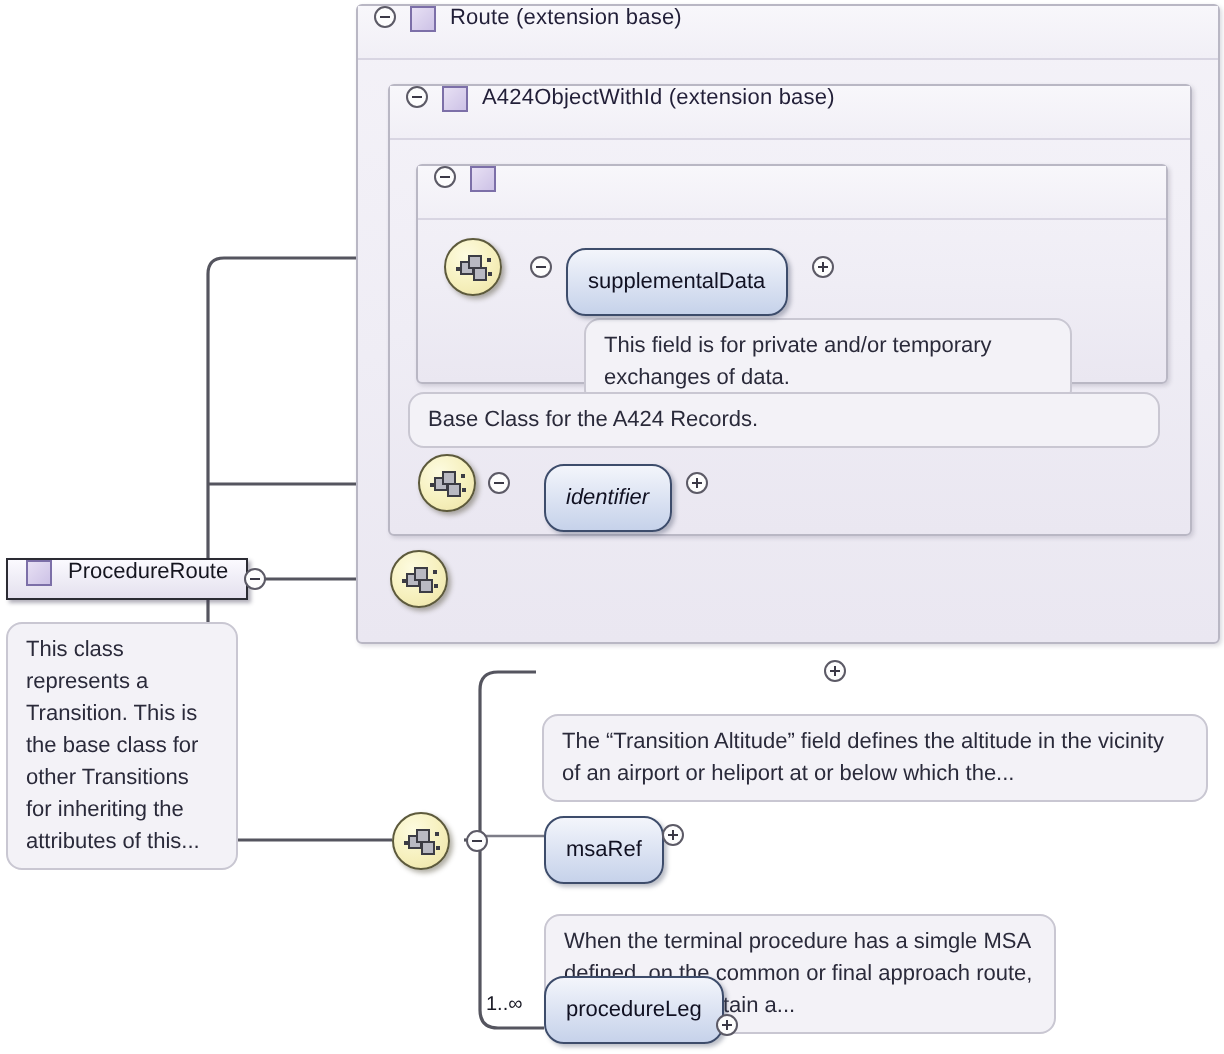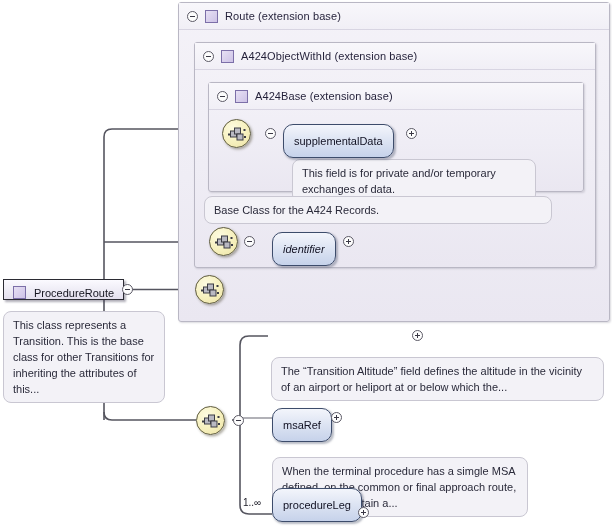--- a/index.html
+++ b/index.html
@@ -42,21 +42,21 @@
     background: linear-gradient(180deg, #f4f2f8 0%, #efedf5 55%, #eae7f1 100%);
     box-shadow: 1px 1px 2px rgba(90,85,110,0.22);
     z-index: 2;
   }
   .panel-head {
     position: absolute;
     left: 0; top: 0;
     height: 27px;
     width: 100%;
     display: flex;
-    align-items: center;
+    align-items: flex-start;
     gap: 7px;
     padding-left: 8px;
     box-sizing: border-box;
     border-bottom: 1px solid #d8d5e2;
     background: linear-gradient(180deg, #f8f7fb 0%, #f1eff6 100%);
   }
   .panel-title {
     font-size: 11px;
     color: #221f38;
     letter-spacing: 0.1px;
@@ -162,21 +162,21 @@
     left: 1px; top: 8px;
     width: 11px; height: 11px;
     background: #f3f2f7;
     clip-path: polygon(50% 0, 100% 60%, 0 60%);
   }
 
   
   .rootbox {
     position: absolute;
     display: flex;
-    align-items: flex-end;
+    align-items: flex-start;
     gap: 8px;
     padding: 0 9px;
     height: 21px;
     border: 1px solid #2b2b33;
     background: linear-gradient(180deg, #fbfaff 0%, #efedf6 50%, #e4e0ee 100%);
     box-shadow: 1.5px 1.5px 2px rgba(60,55,80,0.4);
     box-sizing: border-box;
     z-index: 6;
     font-size: 11px;
     color: #15151f;
@@ -247,21 +247,20 @@
       <span class="toggle"></span>
       <span class="cls-sq"></span>
       <span class="panel-title">A424ObjectWithId (extension base)</span>
     </div>
   </div>
 
   <div class="panel" style="left:208px; top:82px; width:374px; height:108px;">
     <div class="panel-head">
       <span class="toggle"></span>
       <span class="cls-sq"></span>
-      <span class="panel-title">A424Base (extension base)</span>
     </div>
   </div>
 
   <div class="seq" style="left:222px; top:119px;">
     <svg width="21" height="17" viewBox="0 0 21 17">
       <rect x="1" y="7.5" width="2" height="2" fill="#3c3c44"></rect>
       <rect x="3.5" y="5" width="6" height="6" fill="#b9b9c2" stroke="#3c3c44" stroke-width="1"></rect>
       <rect x="7.5" y="2" width="6" height="6" fill="#b9b9c2" stroke="#3c3c44" stroke-width="1"></rect>
       <rect x="10" y="8" width="6" height="6" fill="#b9b9c2" stroke="#3c3c44" stroke-width="1"></rect>
       <rect x="16.5" y="3" width="2" height="2" fill="#3c3c44"></rect>
@@ -326,39 +325,39 @@
   <div class="elem" style="left:272px; top:488px;">
     <span>procedureLeg</span>
   </div>
   <span class="toggle plus toggle-free" style="left:358px; top:507px;"></span>
 
   <div class="anno" style="left:292px; top:159px; width:244px;">
     <span class="tail" style="left:18px;"></span><span class="tail-in" style="left:18px;"></span>
     <span>This field is for private and/or temporary exchanges of data.</span>
   </div>
 
-  <div class="anno" style="left:204px; top:196px; width:348px;">
+  <div class="anno" style="left:204px; top:196px; width:376px;">
     <span class="tail" style="left:18px;"></span><span class="tail-in" style="left:18px;"></span>
     <span>Base Class for the A424 Records.</span>
   </div>
 
   <div class="anno" style="left:271px; top:357px; width:333px;">
     <span class="tail" style="left:18px;"></span><span class="tail-in" style="left:18px;"></span>
     <span>The “Transition Altitude” field defines the altitude in the vicinity of an airport or heliport at or below which the...</span>
   </div>
 
   <div class="anno" style="left:272px; top:440px; width:256px;margin-top:17px;">
     <span class="tail" style="left:16px;"></span><span class="tail-in" style="left:16px;"></span>
     <span>When the terminal procedure has a simgle MSA defined, on the common or final approach route, this field will contain a...</span>
   </div>
 
   <div class="rootbox" style="left:3px; top:279px;">
     <span class="cls-sq"></span>
     <span>ProcedureRoute</span>
   </div>
   <span class="toggle toggle-free" style="left:122px; top:284px;"></span>
 
-  <div class="anno" style="left:3px; top:311px; width:162px;">
+  <div class="anno" style="left:3px; top:311px; width:116px;">
     <span class="tail" style="left:18px;"></span><span class="tail-in" style="left:18px;"></span>
     <span>This class represents a Transition. This is the base class for other Transitions for inheriting the attributes of this...</span>
   </div>
 
 </div>
 
 </body></html>

